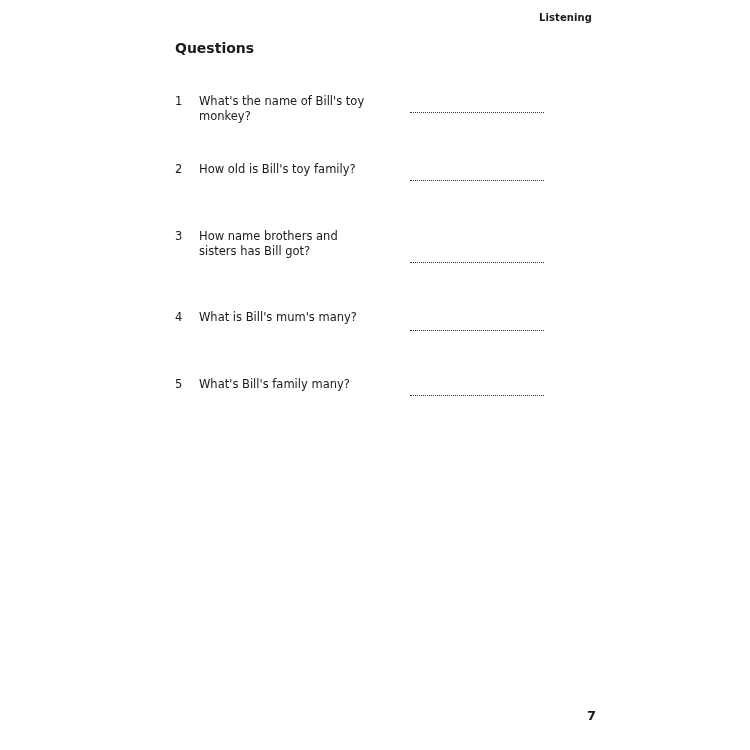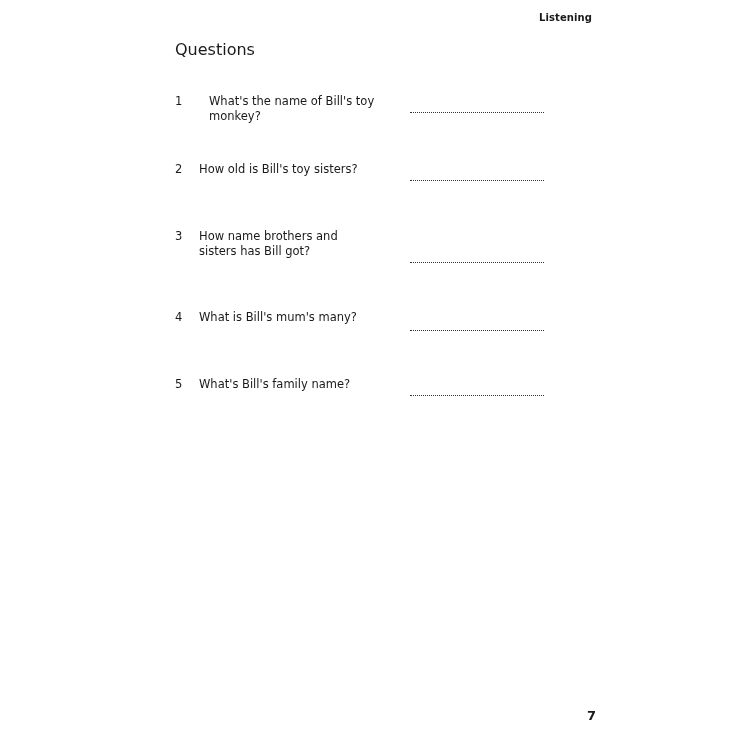--- a/index.html
+++ b/index.html
@@ -26,22 +26,22 @@
       top: 12px;
       right: 158px;
       font-size: 10px;
       font-weight: bold;
       letter-spacing: 0.1px;
     }
     .questions-title {
       position: absolute;
       left: 175px;
       top: 40px;
-      font-size: 16px;
-      font-weight: normal;
+      font-size: 14px;
+      font-weight: bold;
     }
     .question {
       position: absolute;
       left: 175px;
       width: 370px;
       font-size: 11.5px;
     }
     .q-num {
       position: absolute;
       left: 0;
@@ -74,43 +74,43 @@
 <body>
 
 <div class="page">
 
   <div class="section-header">Listening</div>
 
   <div class="questions-title">Questions</div>
 
   <div class="question" style="top:94px;">
     <span class="q-num">1</span>
-    <span class="q-text" style="width:215px;margin-left:10px;">What's the name of Bill's toy monkey?</span>
+    <span class="q-text" style="width:215px;">What's the name of Bill's toy monkey?</span>
     <div class="answer-line" style="top:18px;"></div>
   </div>
 
   <div class="question" style="top:162px;">
     <span class="q-num">2</span>
-    <span class="q-text">How old is Bill's toy sisters?</span>
+    <span class="q-text">How old is Bill's toy family?</span>
     <div class="answer-line" style="top:18px;"></div>
   </div>
 
   <div class="question" style="top:229px;">
     <span class="q-num">3</span>
     <span class="q-text" style="width:165px;">How name brothers and sisters has Bill got?</span>
     <div class="answer-line" style="top:33px;"></div>
   </div>
 
   <div class="question" style="top:310px;">
     <span class="q-num">4</span>
     <span class="q-text">What is Bill's mum's many?</span>
     <div class="answer-line" style="top:20px;"></div>
   </div>
 
   <div class="question" style="top:377px;">
     <span class="q-num">5</span>
-    <span class="q-text">What's Bill's family name?</span>
+    <span class="q-text">What's Bill's family many?</span>
     <div class="answer-line" style="top:18px;"></div>
   </div>
 
   <div class="page-number">7</div>
 
 </div>
 
 </body></html>

